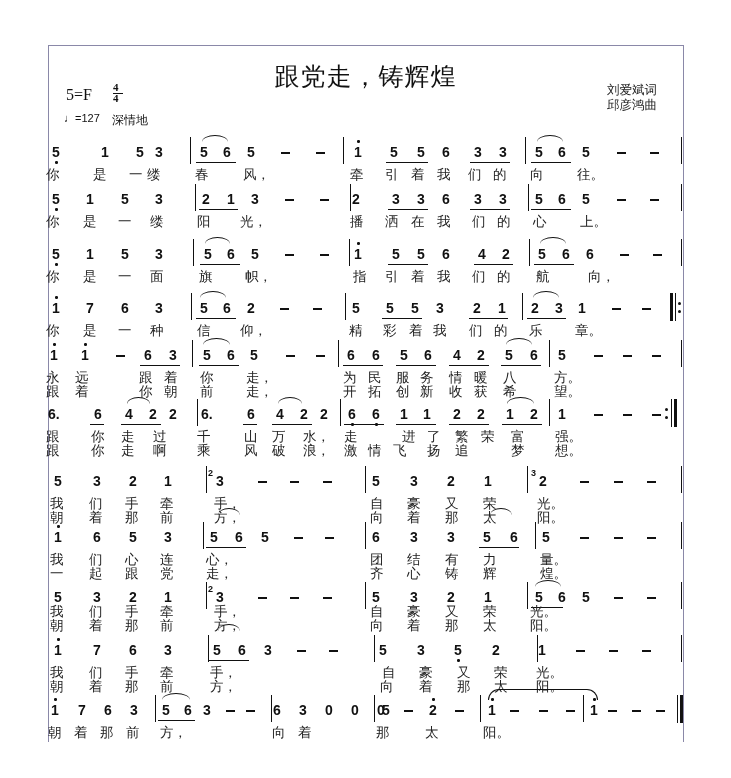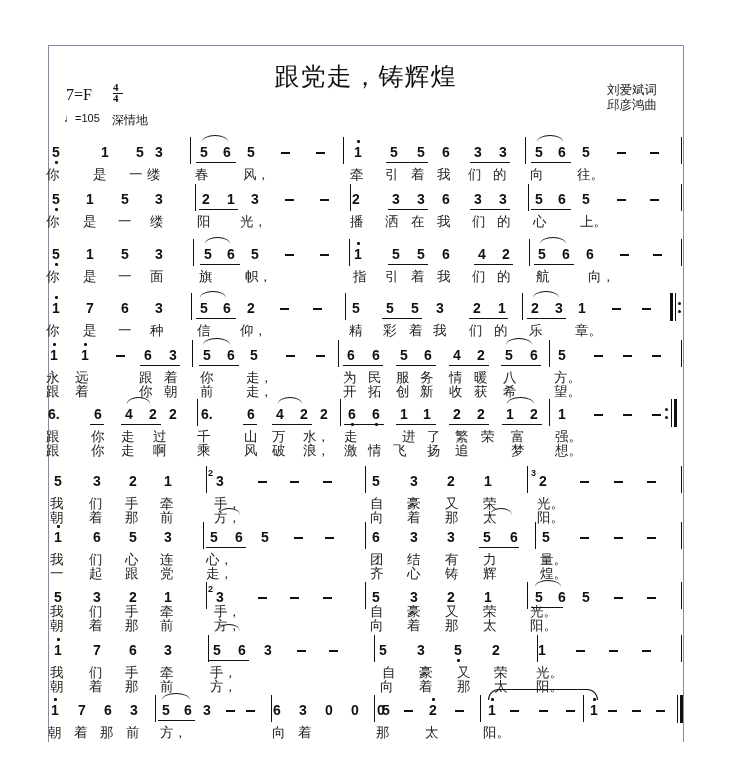--- a/index.html
+++ b/index.html
@@ -36,27 +36,27 @@
 
 <div class="frame-top"></div>
 <div class="frame-left"></div>
 <div class="frame-right"></div>
 
 <div class="title">跟党走，铸辉煌</div>
 <div class="credits">
   <div>刘爱斌词</div>
   <div>邱彦鸿曲</div>
 </div>
-<div class="key">7=F</div>
+<div class="key">5=F</div>
 <div class="ts">
   <div>4</div>
   <div class="bar"></div>
   <div>4</div>
 </div>
-<div class="tempo">♩=105</div>
+<div class="tempo">♩=127</div>
 <div class="mood">深情地</div>
 
 <div id="score">
     <div class="row" style="top: 145px; height: 60px;">
       <div class="note" style="left: 50px; top: 0px; width: 12px; text-align: center;"><span>5</span><div class="dot-lo"></div></div>
       <div class="note" style="left: 99px; top: 0px; width: 12px; text-align: center;"><span>1</span></div>
       <div class="note" style="left: 134px; top: 0px; width: 12px; text-align: center;"><span>5</span></div>
       <div class="note" style="left: 153px; top: 0px; width: 12px; text-align: center;"><span>3</span></div>
       <div class="note" style="left: 198px; top: 0px; width: 12px; text-align: center;"><span>5</span></div>
       <div class="note" style="left: 221px; top: 0px; width: 12px; text-align: center;"><span>6</span></div>

